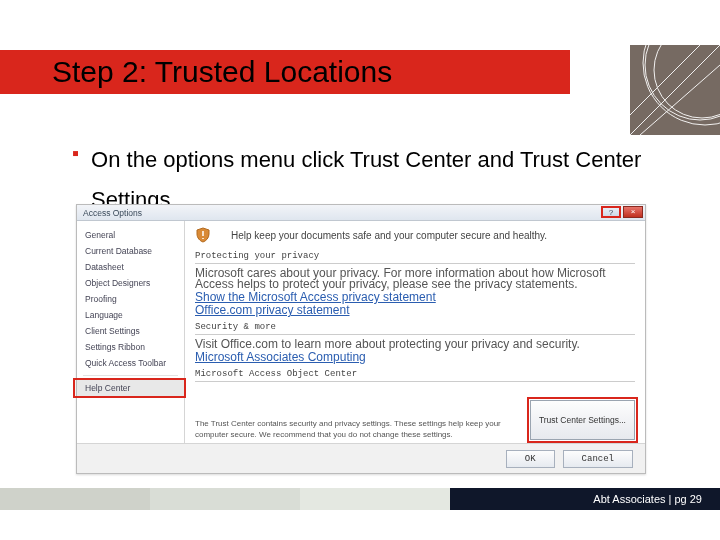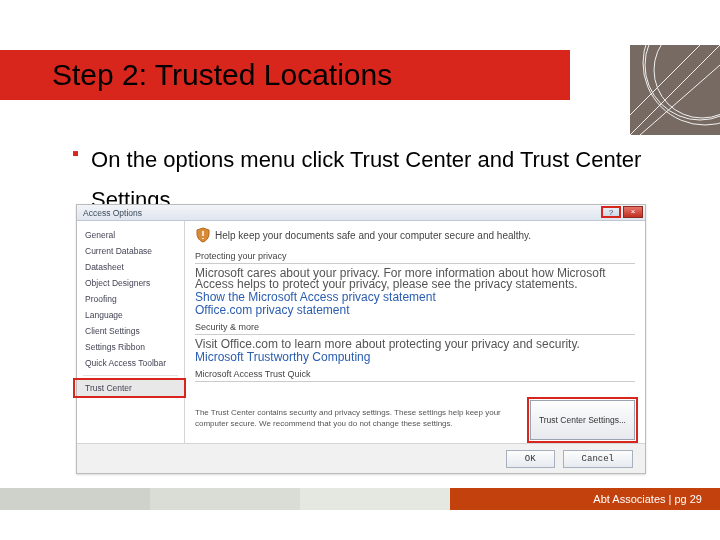--- a/index.html
+++ b/index.html
@@ -1,20 +1,20 @@
 <!DOCTYPE html>
 <html><head>
 <meta charset="utf-8">
 <style>
   * { box-sizing: border-box; margin: 0; padding: 0; }
   html, body { width: 720px; height: 540px; font-family: Arial, Helvetica, sans-serif; background: #fff; }
   .slide { width: 720px; height: 540px; position: relative; background: #fff; }
 
   
-  .hdr { position: absolute; top: 50px; left: 0; width: 570px; height: 50px; background: #d9261c; display: flex; align-items: center; }
+  .hdr { position: absolute; top: 50px; left: 0; width: 570px; height: 44px; background: #d9261c; display: flex; align-items: center; }
   .hdr-title { color: #000; font-size: 30px; font-weight: 400; margin-left: 52px; }
   .logo-box { position: absolute; top: 45px; right: 0; width: 90px; height: 90px; background: #766a62; overflow: hidden; }
   .logo-box svg { width: 100%; height: 100%; }
 
   
   .bullet { position: absolute; top: 140px; left: 72px; right: 60px; display: flex; align-items: flex-start; gap: 12px; }
   .bullet-mark { color: #d9261c; font-size: 20px; line-height: 26px; }
   .bullet-text { font-size: 22px; color: #000; line-height: 40px; }
 
   
@@ -29,44 +29,44 @@
 
   .dlg-side { width: 108px; background: #fff; border-right: 1px solid #d5d5d5; padding: 6px 0; }
   .side-item { padding: 3px 8px; color: #445; white-space: nowrap; }
   .side-item.sel { background: #e8e8e8; }
   .side-hr { border: 0; border-top: 1px solid #e3e3e3; margin: 4px 6px; }
   .side-item.trust { position: relative; }
   .side-item.trust .hl-box { position: absolute; inset: -2px -2px -2px -4px; border: 2px solid #d9261c; pointer-events: none; }
 
   .dlg-main { flex: 1; padding: 6px 10px 6px 10px; position: relative; }
 
-  .shield-row { display: flex; align-items: center; gap: 4px; margin-bottom: 8px; }
+  .shield-row { display: flex; align-items: center; gap: 20px; margin-bottom: 8px; }
   .shield { width: 16px; height: 16px; }
   .shield-txt { font-size: 10px; color: #444; }
 
-  .sect-title { font-size: 9px; color: #444; border-bottom: 1px solid #ccc; padding-bottom: 2px; margin: 6px 0 4px 0; }
+  .sect-title { font-size: 9px; color: #444; border-bottom: 1px solid #ccc; padding-bottom: 2px; margin: 6px 0 4px 0; font-family: Liberation Mono, monospace; }
   .para { font-size: 12px; color: #555; line-height: 11px; margin-bottom: 2px; }
-  .link { color: #2a5db0; }
+  .link { color: #2a5db0; text-decoration: underline; }
 
-  .tc-row { display: flex; align-items: center; gap: 8px; margin-top: 14px; }
+  .tc-row { display: flex; align-items: flex-end; gap: 8px; margin-top: 14px; }
   .tc-text { flex: 1; font-size: 8px; color: #555; line-height: 11px; }
   .tc-btn-wrap { position: relative; margin-top: 4px; }
   .tc-btn { padding: 14px 8px; font-size: 8.5px; border: 1px solid #9aa4b0; background: linear-gradient(#fdfdfd,#e7e9ee); color: #333; white-space: nowrap; }
   .tc-hl { position: absolute; inset: -3px; border: 2px solid #d9261c; pointer-events: none; }
 
   .dlg-footer { position: absolute; bottom: 0; left: 0; right: 0; height: 30px; background: #f1f1f1; border-top: 1px solid #d5d5d5; display: flex; align-items: center; justify-content: flex-end; gap: 8px; padding-right: 12px; }
   .dlg-footer .btn { padding: 3px 18px; font-size: 9px; border: 1px solid #a7b0bd; background: linear-gradient(#fdfdfd,#e6eaf0); color: #333; font-family: Liberation Mono, monospace; }
 
   
   .bottom-bar { position: absolute; bottom: 30px; left: 0; right: 0; height: 22px; display: flex; }
   .seg { height: 100%; }
   .seg.a { width: 150px; background: #cfd2ca; }
   .seg.b { width: 150px; background: #d9ddd6; }
   .seg.c { width: 150px; background: #e4e8e1; }
-  .seg.d { flex: 1; background: #c2410c; display: flex; align-items: center; justify-content: flex-end; text-align: right; }
+  .seg.d { flex: 1; background: #0f172a; display: flex; align-items: center; justify-content: flex-end; text-align: right; }
   .seg.d span { color: #fff; font-size: 11px; margin-right: 18px; }
 </style>
 </head>
 <body>
 
 <div class="slide">
 
   <div class="hdr">
     <div class="hdr-title">Step 2: Trusted Locations</div>
   </div>
@@ -104,44 +104,44 @@
         <div class="side-item">Current Database</div>
         <div class="side-item">Datasheet</div>
         <div class="side-item">Object Designers</div>
         <div class="side-item">Proofing</div>
         <div class="side-item">Language</div>
         <div class="side-item">Client Settings</div>
         <div class="side-item">Settings Ribbon</div>
         <div class="side-item">Quick Access Toolbar</div>
         <hr class="side-hr">
         <div class="side-item sel trust">
-          <span>Trust Center</span>
+          <span>Help Center</span>
           <span class="hl-box"></span>
         </div>
       </div>
 
       <div class="dlg-main">
         <div class="shield-row">
           <svg class="shield" viewBox="0 0 16 16">
             <path d="M8 1 L14 3 V7 C14 11 11 14 8 15 C5 14 2 11 2 7 V3 Z" fill="#d98a36" stroke="#b36a1f"></path>
             <path d="M8 4 V9 M8 11 V12" stroke="#fff" stroke-width="1.5"></path>
           </svg>
           <div class="shield-txt">Help keep your documents safe and your computer secure and healthy.</div>
         </div>
 
         <div class="sect-title">Protecting your privacy</div>
         <div class="para">Microsoft cares about your privacy. For more information about how Microsoft Access helps to protect your privacy, please see the privacy statements.</div>
         <div class="para link">Show the Microsoft Access privacy statement</div>
         <div class="para link">Office.com privacy statement</div>
 
         <div class="sect-title">Security &amp; more</div>
         <div class="para">Visit Office.com to learn more about protecting your privacy and security.</div>
-        <div class="para link">Microsoft Trustworthy Computing</div>
+        <div class="para link">Microsoft Associates Computing</div>
 
-        <div class="sect-title">Microsoft Access Trust Quick</div>
+        <div class="sect-title">Microsoft Access Object Center</div>
         <div class="tc-row">
           <div class="tc-text">The Trust Center contains security and privacy settings. These settings help keep your computer secure. We recommend that you do not change these settings.</div>
           <div class="tc-btn-wrap">
             <button class="tc-btn">Trust Center Settings...</button>
             <span class="tc-hl"></span>
           </div>
         </div>
       </div>
     </div>
 

